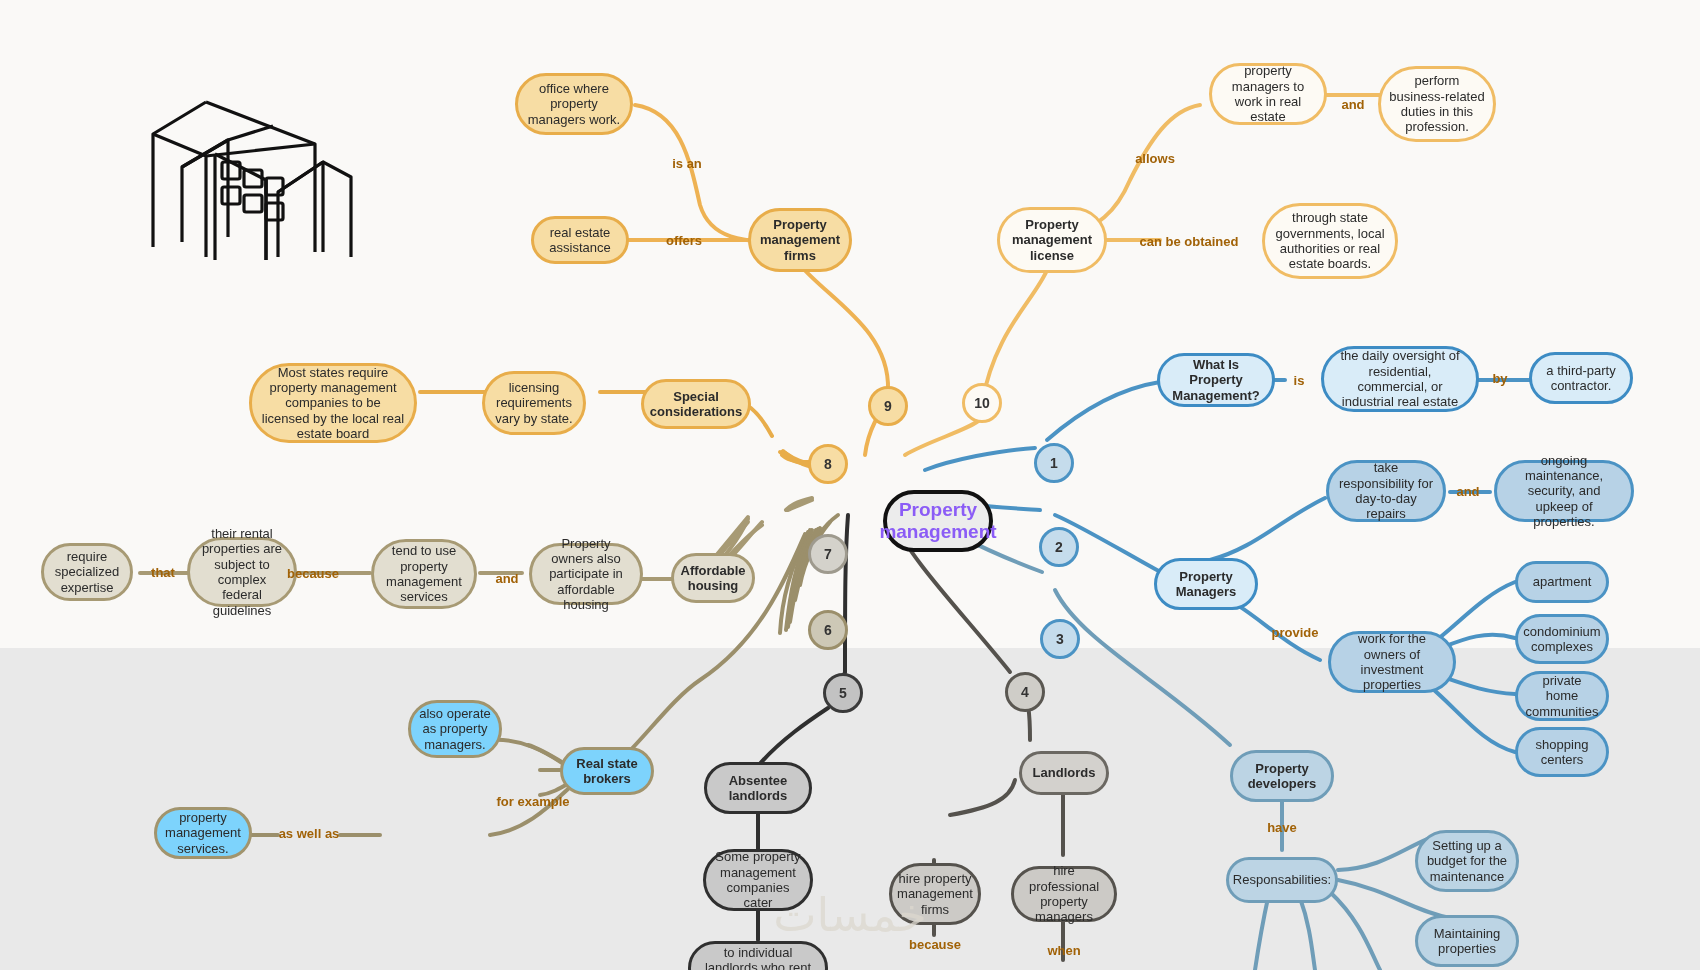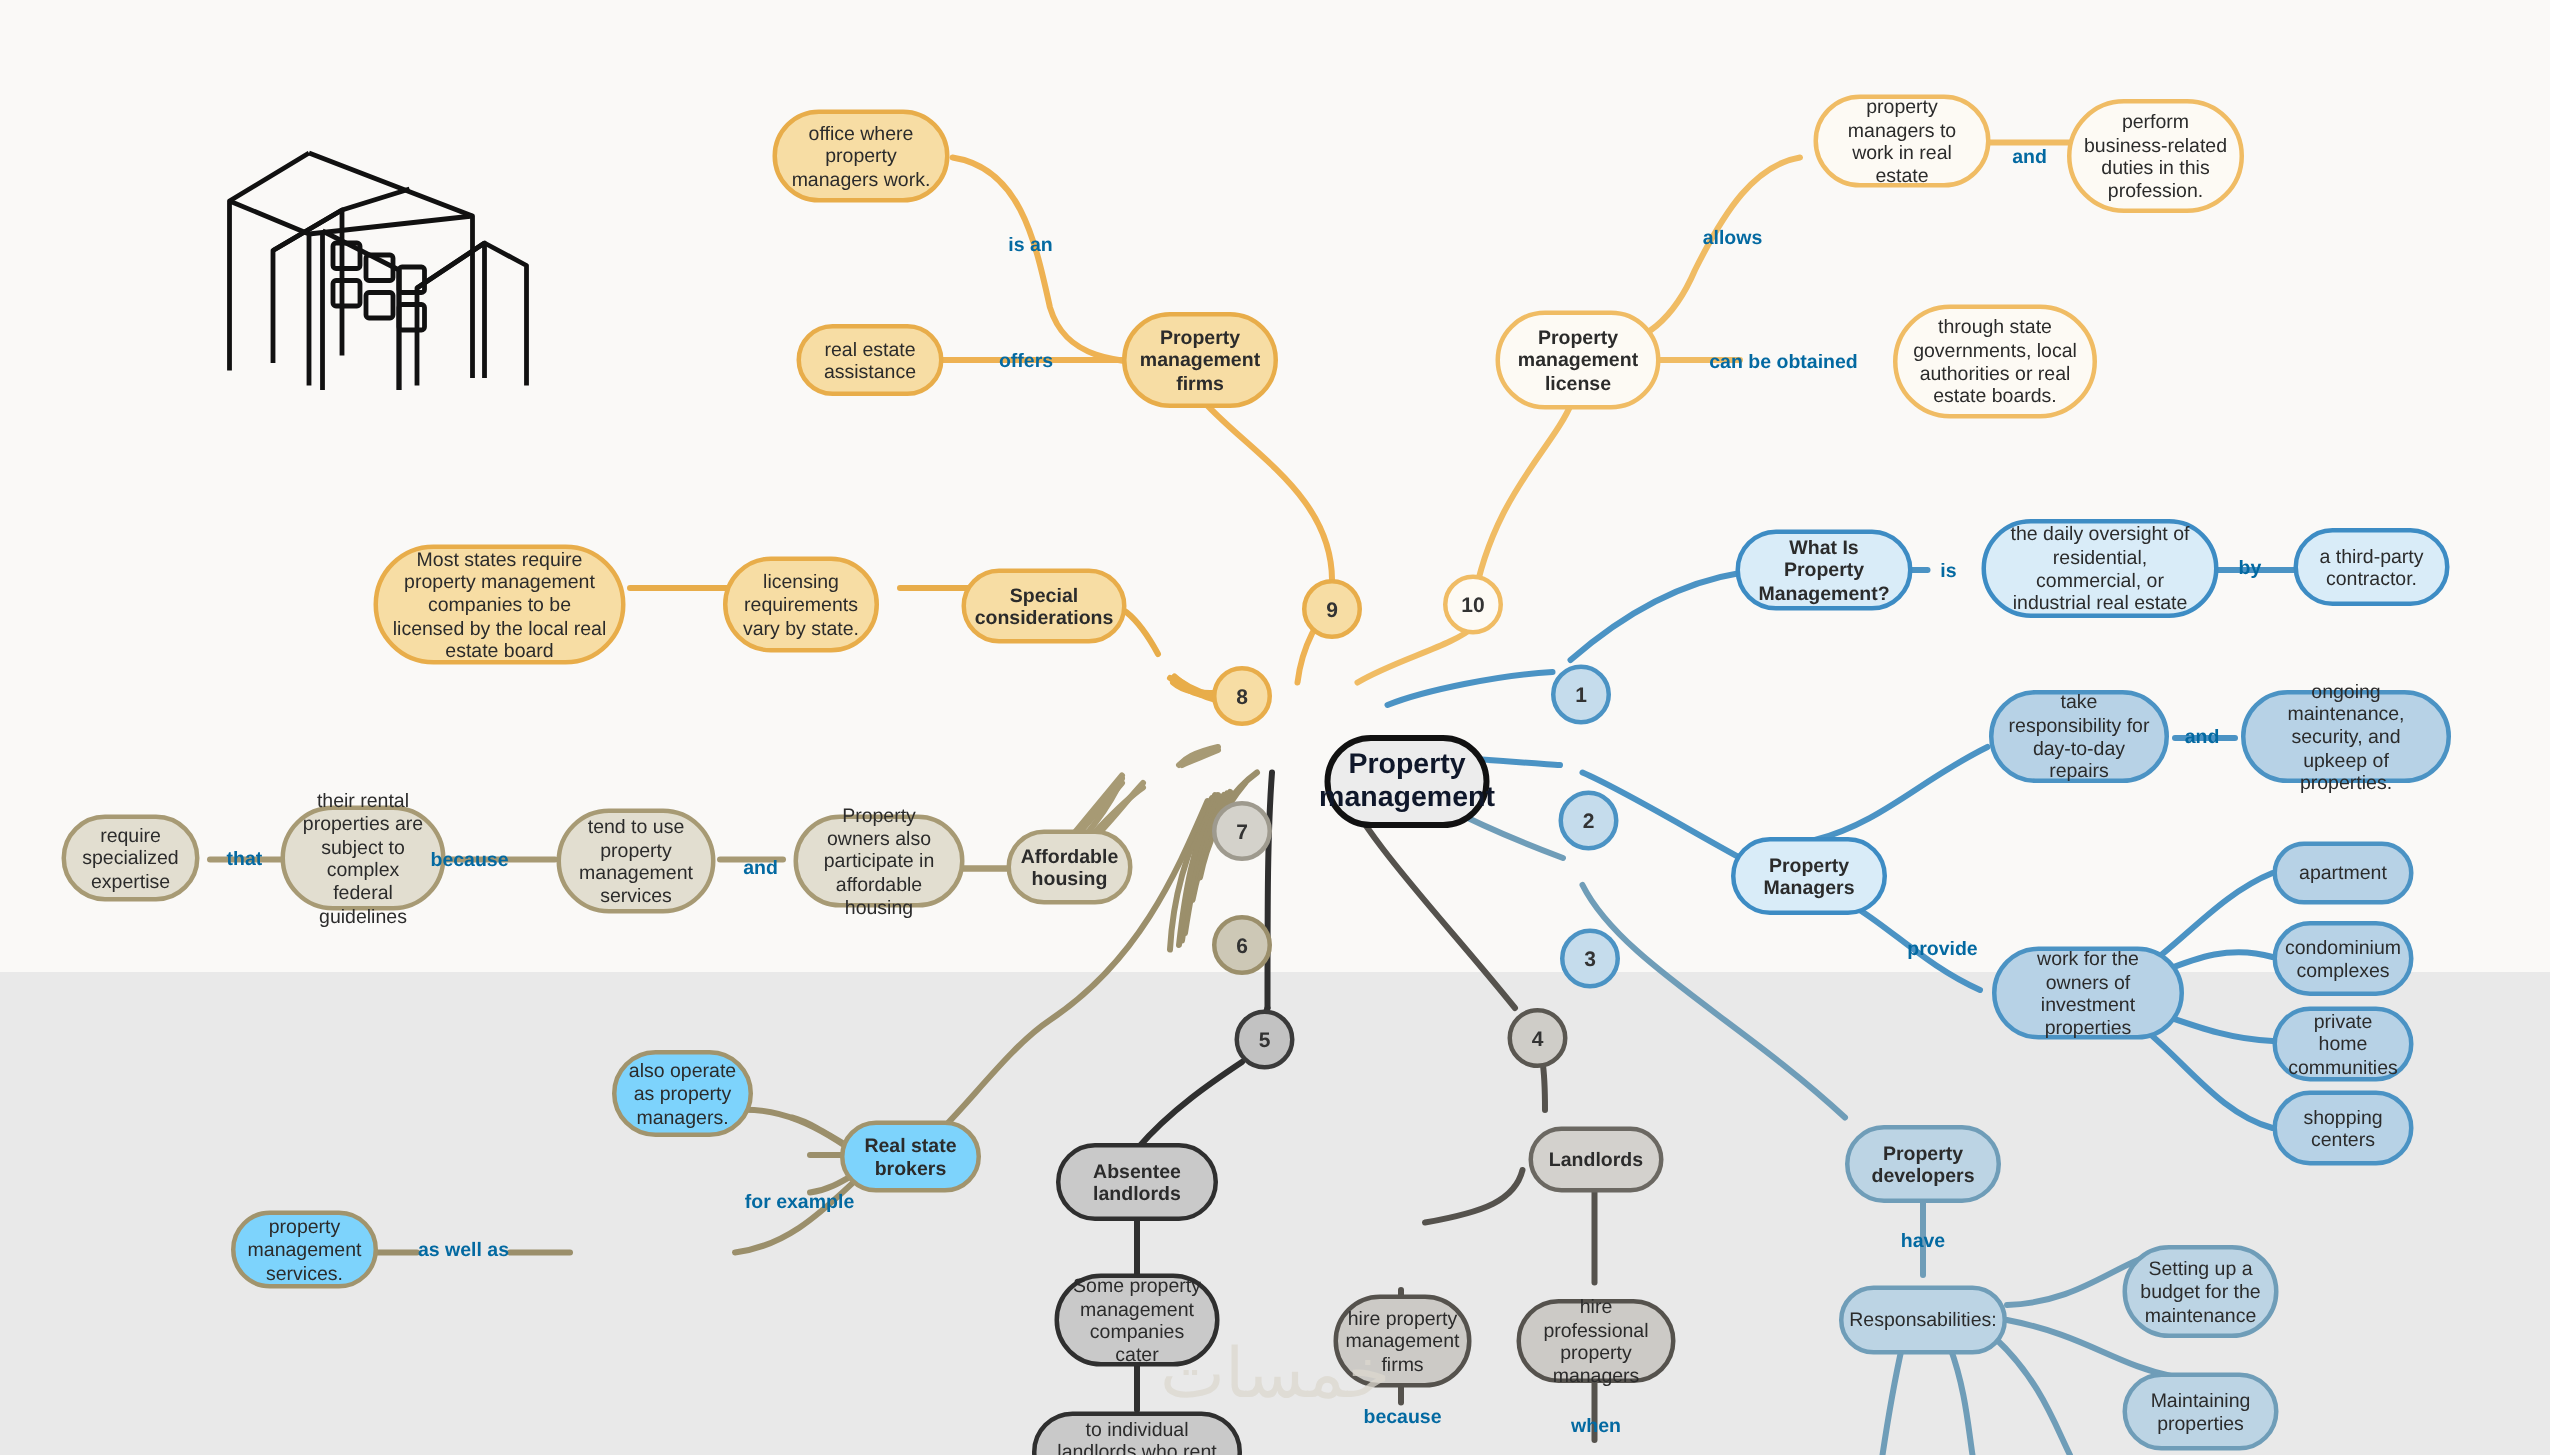--- a/index.html
+++ b/index.html
@@ -16,21 +16,21 @@
   .node{
     position:absolute;box-sizing:border-box;display:flex;align-items:center;
     justify-content:center;text-align:center;border-radius:999px;
     border-width:3px;border-style:solid;line-height:1.18;
     color:#2b2b2b;padding:4px 8px;
     transform:translate(-50%,-50%);
   }
   .node.bold{font-weight:bold;}
 
   
-  .c-root{background:#ececec;border-color:#111;border-width:4px;font-size:19px;font-weight:bold;color:#0f172a;}
+  .c-root{background:#ececec;border-color:#111;border-width:4px;font-size:19px;font-weight:bold;color:#8b5cf6;}
   .c-orange-fill{background:#f7dda4;border-color:#e8ad4a;}
   .c-orange-open{background:#fdfaf4;border-color:#f0bc64;}
   .c-blue-fill{background:#b7d2e6;border-color:#4b93c4;}
   .c-blue-open{background:#d9ecf8;border-color:#3d8cc4;}
   .c-blue-mid{background:#bcd4e4;border-color:#6f9db8;}
   .c-khaki{background:#e2ded0;border-color:#a79a74;}
   .c-khaki-d{background:#7dd3fc;border-color:#a1946d;}
   .c-gray-d{background:#c9c9c9;border-color:#2f2f2f;}
   .c-gray-m{background:#cccac6;border-color:#55524d;}
   .c-gray-l{background:#d3d1cd;border-color:#6b6862;}
@@ -44,21 +44,21 @@
   .n-orange{background:#f7dda4;border-color:#e8ad4a;}
   .n-orange-open{background:#fdfaf4;border-color:#f0bc64;}
   .n-blue{background:#c5dcec;border-color:#4b93c4;}
   .n-khaki{background:#cdc8b6;border-color:#9b8f6b;}
   .n-khaki-l{background:#d4d2cb;border-color:#9e9a8e;}
   .n-gray{background:#c2c2c2;border-color:#3a3a3a;}
   .n-gray-l{background:#cfcdc8;border-color:#5a5751;}
 
   .elabel{
     position:absolute;transform:translate(-50%,-50%);
-    font-size:13px;font-weight:bold;color:#0369a1;white-space:nowrap;
+    font-size:13px;font-weight:bold;color:#a16207;white-space:nowrap;
     background:transparent;
   }
 
   #logo{position:absolute;left:118px;top:82px;width:250px;height:180px;}
   #watermark{
     position:absolute;left:640px;top:880px;width:420px;height:70px;
     display:flex;align-items:center;justify-content:center;
     font-size:46px;color:#dcd8cf;opacity:.75;direction:rtl;
     font-family:"DejaVu Sans",sans-serif;pointer-events:none;
   }

